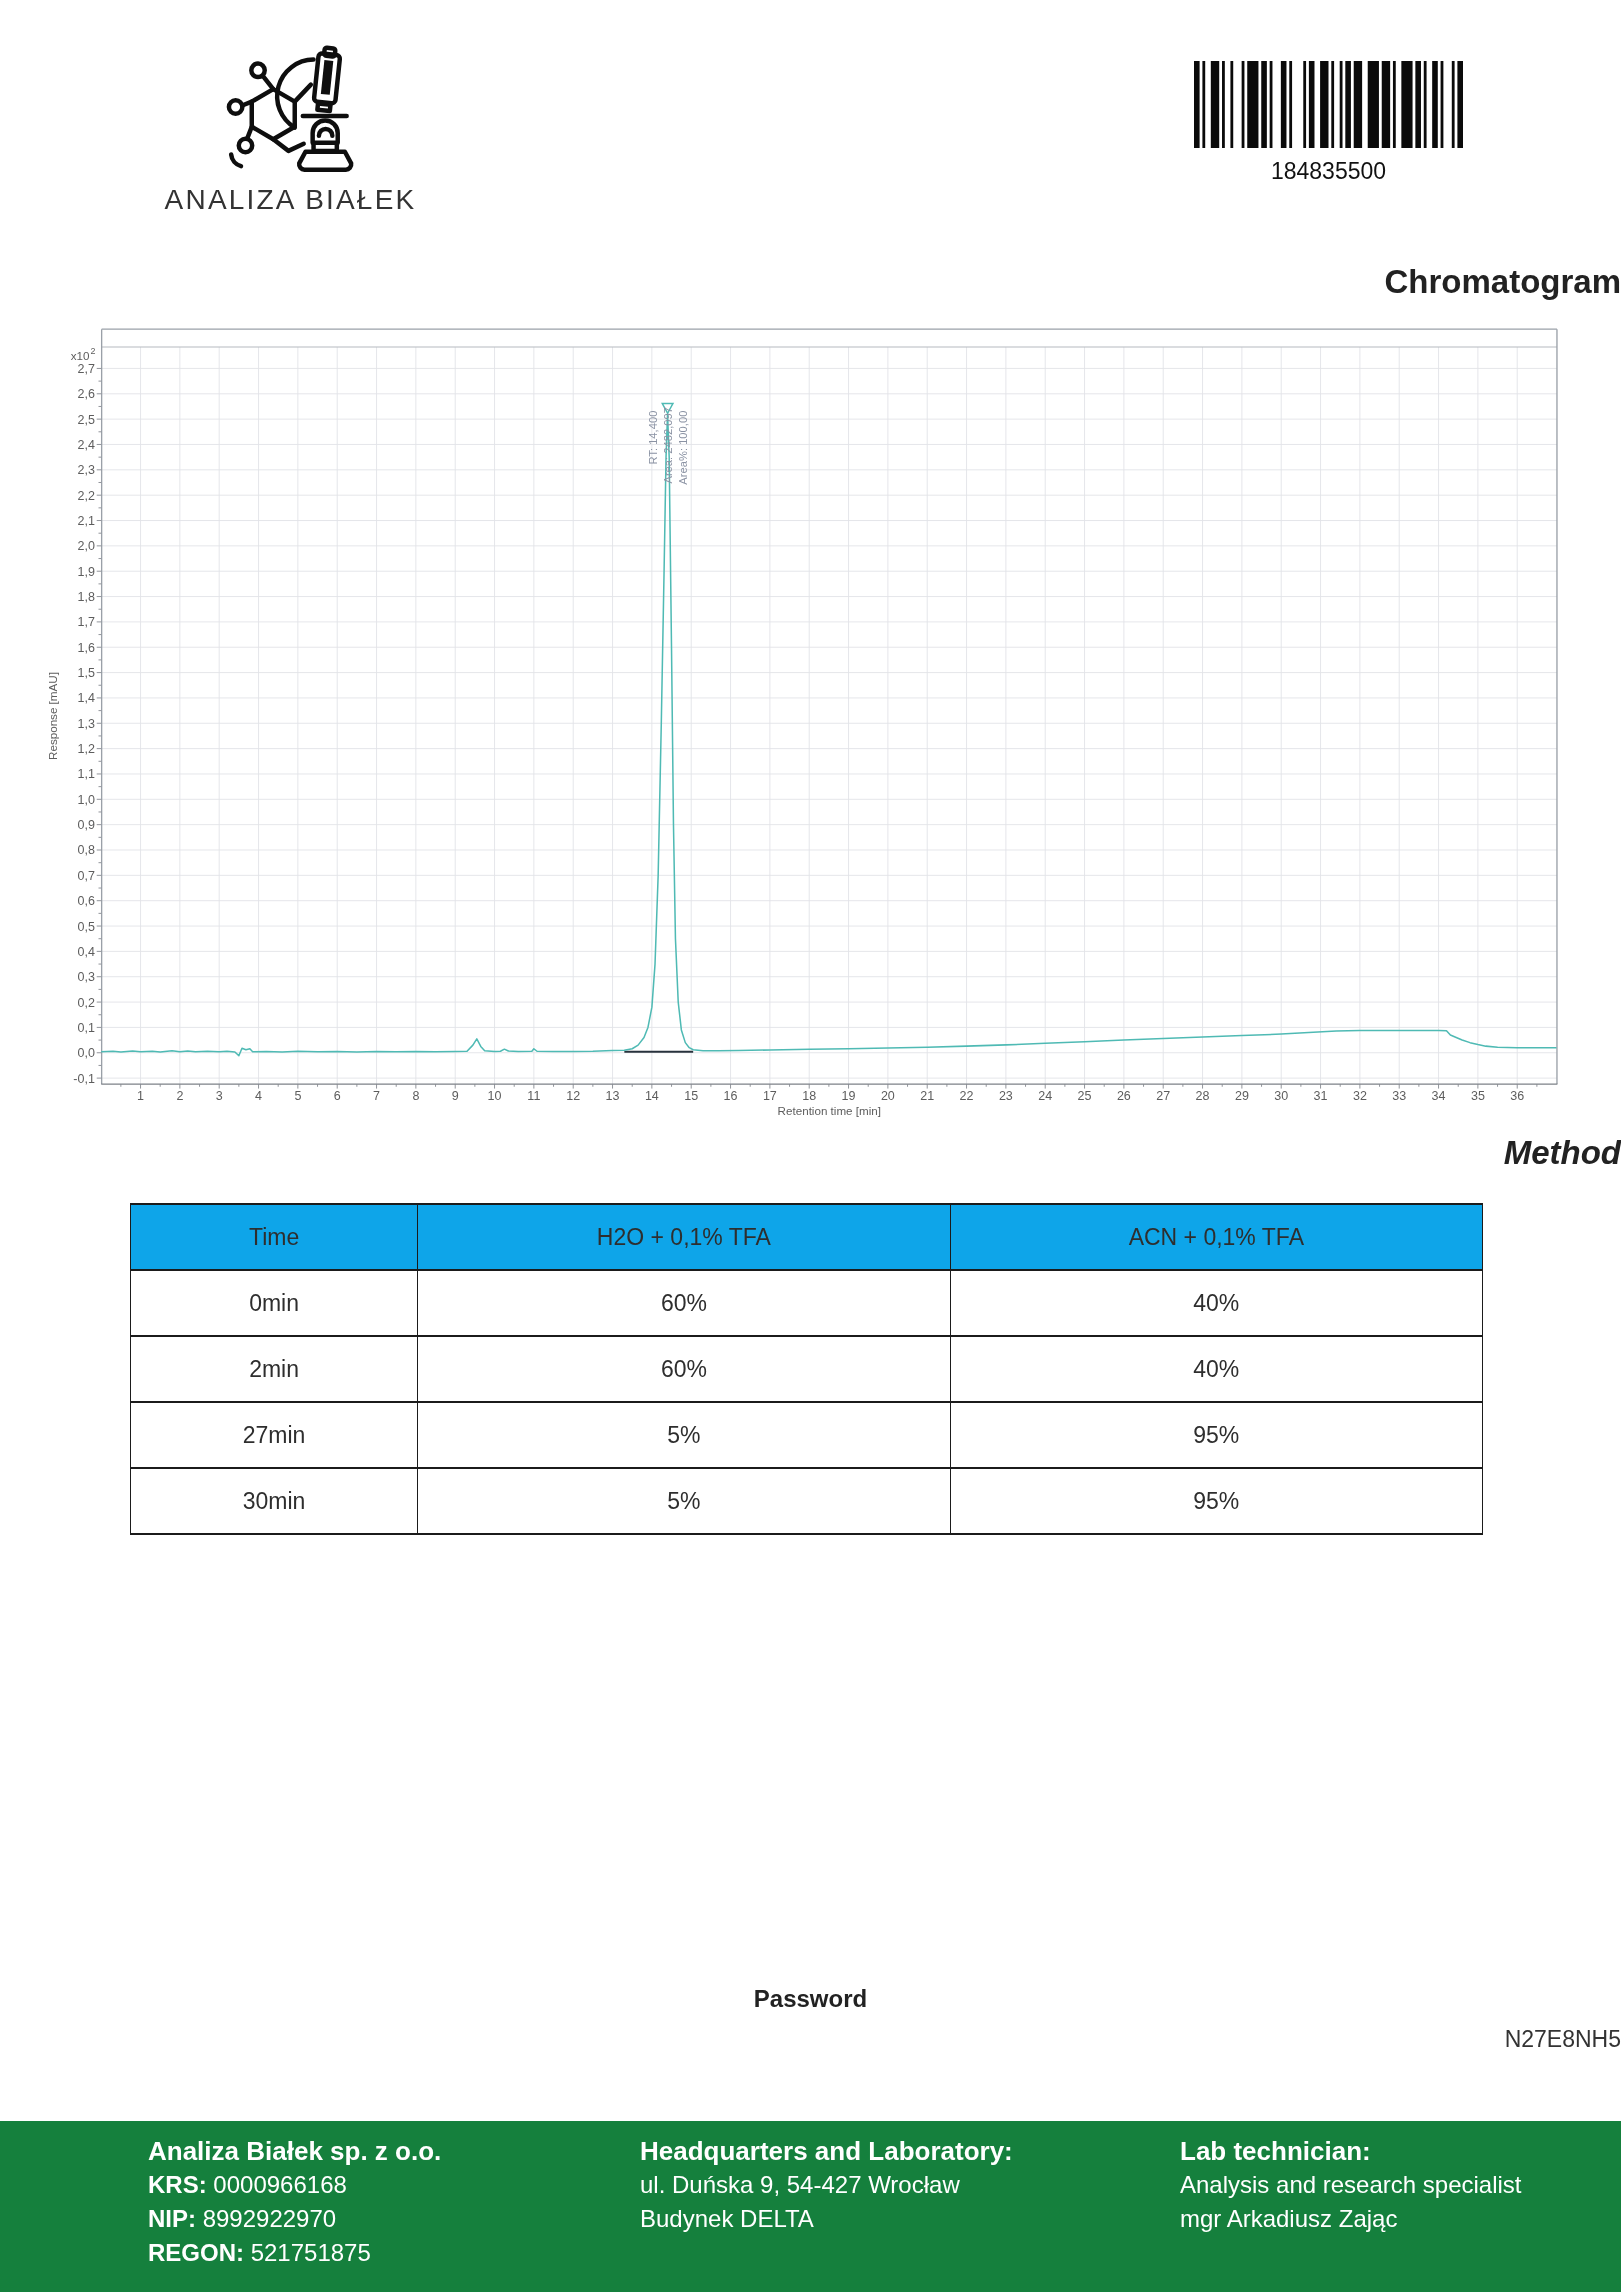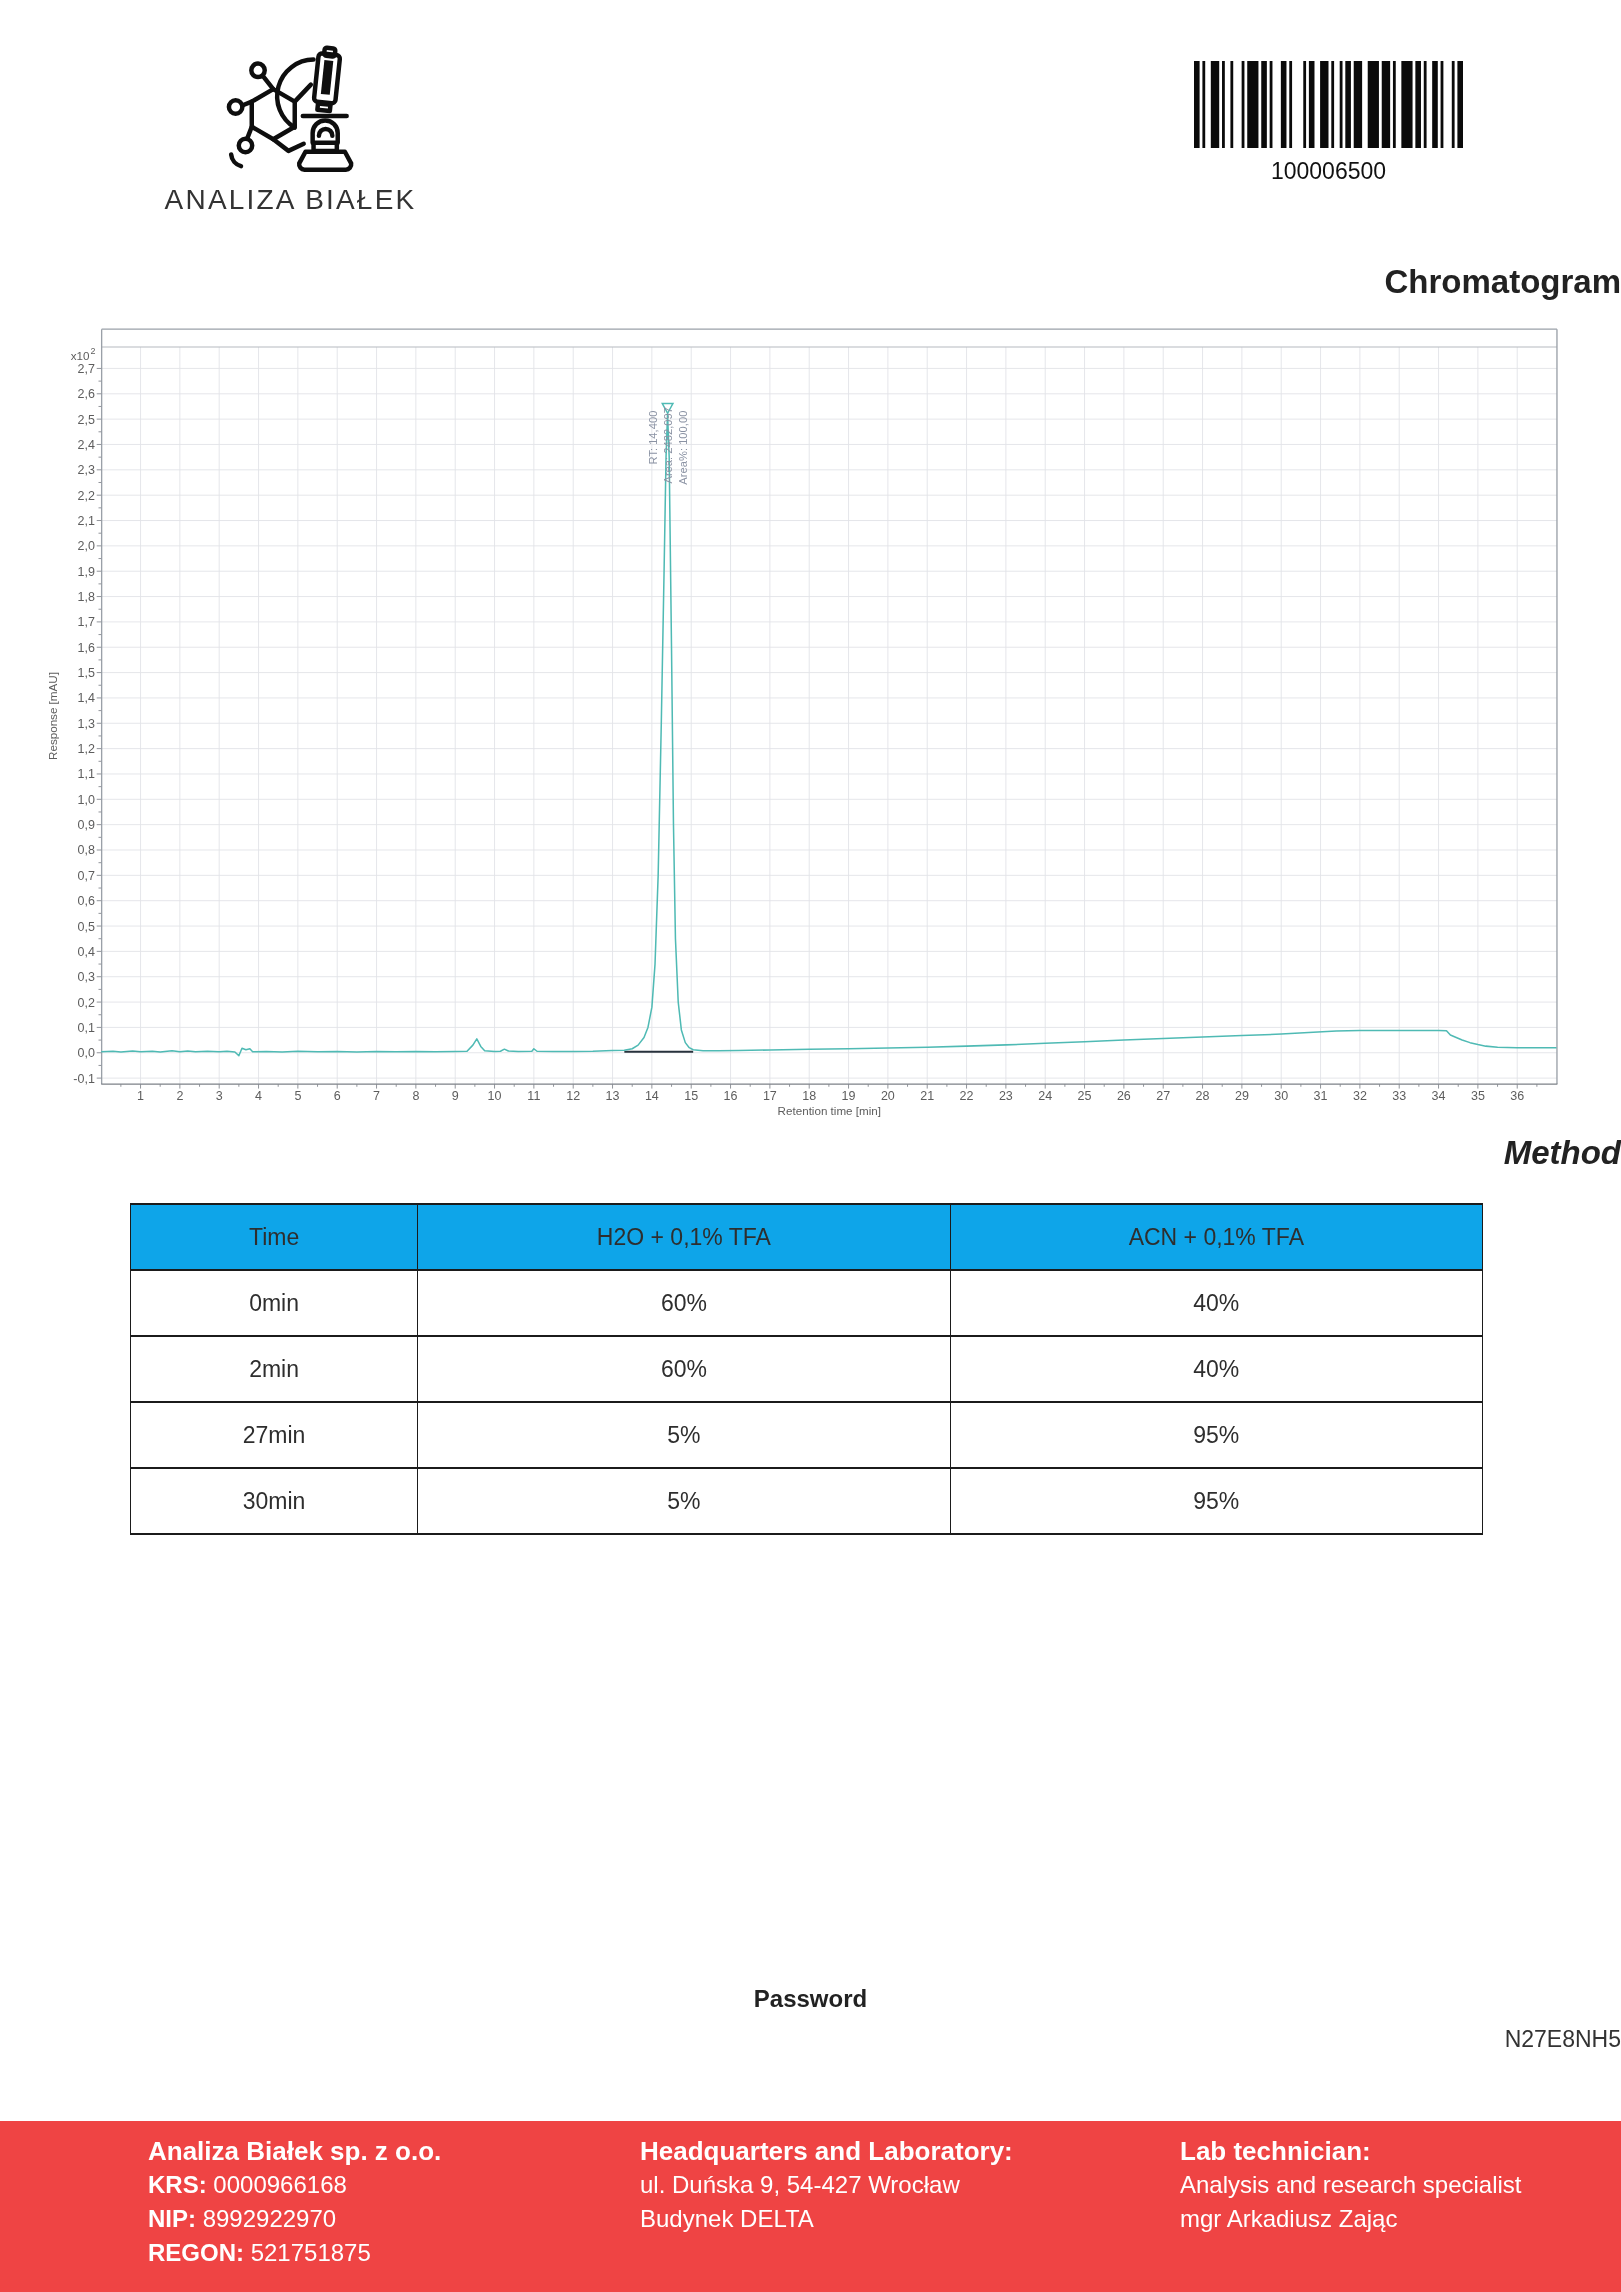--- a/index.html
+++ b/index.html
@@ -100,21 +100,21 @@
     <rect x="209.375" y="0" width="9.375" height="97" fill="#0a0a0a"></rect>
     <rect x="221.875" y="0" width="3.125" height="97" fill="#0a0a0a"></rect>
     <rect x="231.25" y="0" width="12.5" height="97" fill="#0a0a0a"></rect>
     <rect x="246.875" y="0" width="6.25" height="97" fill="#0a0a0a"></rect>
     <rect x="256.25" y="0" width="3.125" height="97" fill="#0a0a0a"></rect>
     <rect x="265.625" y="0" width="6.25" height="97" fill="#0a0a0a"></rect>
     <rect x="275" y="0" width="3.125" height="97" fill="#0a0a0a"></rect>
     <rect x="287.5" y="0" width="3.125" height="97" fill="#0a0a0a"></rect>
     <rect x="293.75" y="0" width="6.25" height="97" fill="#0a0a0a"></rect>
   </svg>
-<div id="barcode-number" class="abs">100006500</div>
+<div id="barcode-number" class="abs">184835500</div>
 
 <div id="chromatogram-title" class="abs doc-title">Chromatogram</div>
 
 <svg id="chart-svg" class="abs" viewBox="0 340 1810 930">
     <g>
       <line x1="156.92000000000002" y1="388" x2="156.92000000000002" y2="1211" stroke="#e2e3e7" stroke-width="1"></line>
       <line x1="200.84" y1="388" x2="200.84" y2="1211" stroke="#e2e3e7" stroke-width="1"></line>
       <line x1="244.76" y1="388" x2="244.76" y2="1211" stroke="#e2e3e7" stroke-width="1"></line>
       <line x1="288.68" y1="388" x2="288.68" y2="1211" stroke="#e2e3e7" stroke-width="1"></line>
       <line x1="332.6" y1="388" x2="332.6" y2="1211" stroke="#e2e3e7" stroke-width="1"></line>
@@ -434,21 +434,21 @@
           <td>5%</td>
           <td>95%</td>
         </tr>
       </tbody>
   </table>
 </div>
 
 <div id="password-label" class="abs">Password</div>
 <div id="password-value" class="abs">N27E8NH5</div>
 
-<div id="footer-bar" class="abs" style="background: #ef4444;">
+<div id="footer-bar" class="abs" style="background: #15803d;">
   <div id="f-col1" class="f-col">
     <div class="ttl">Analiza Białek sp. z o.o.</div>
     <div><b>KRS:</b> <span>0000966168</span></div>
     <div><b>NIP:</b> <span>8992922970</span></div>
     <div><b>REGON:</b> <span>521751875</span></div>
   </div>
   <div id="f-col2" class="f-col">
     <div class="ttl">Headquarters and Laboratory:</div>
     <div>ul. Duńska 9, 54-427 Wrocław</div>
     <div>Budynek DELTA</div>

